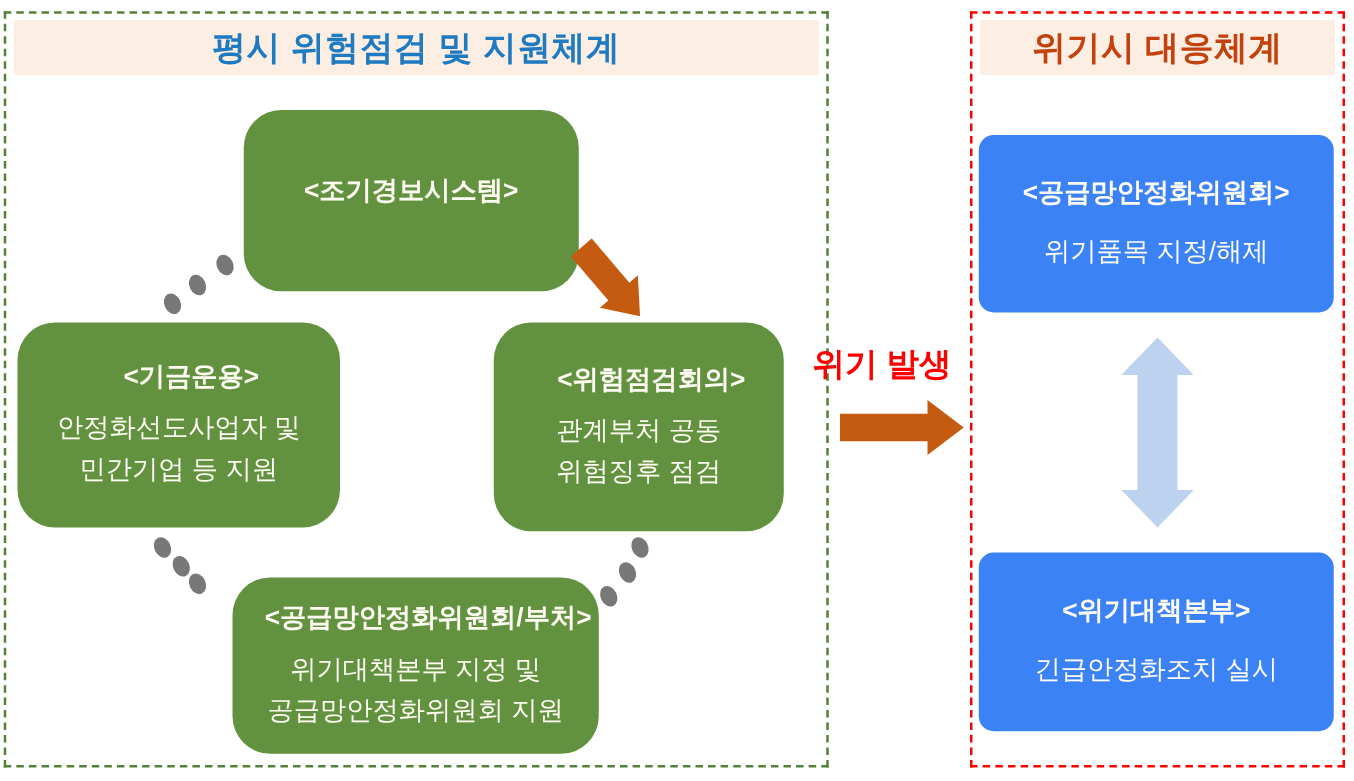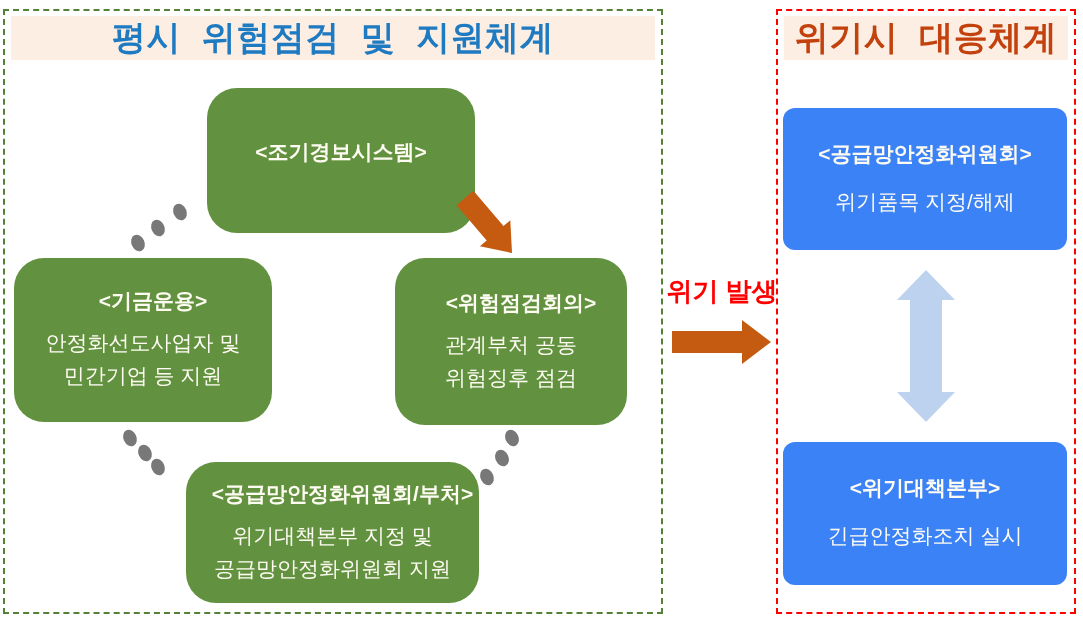--- a/index.html
+++ b/index.html
@@ -15,21 +15,21 @@
   
   .panel { position: absolute; box-sizing: border-box; }
   .panel-left  { left: 3px;   top: 9px; width: 660px; height: 605px; border: 2px dashed #538135; }
   .panel-right { left: 776px; top: 9px; width: 300px; height: 605px; border: 2px dashed #fe0000; }
 
   .band {
     position: absolute; left: 6px; right: 6px; top: 5px; height: 44px;
     background: #fceee3;
     display: flex; align-items: center; justify-content: center;
   }
-  .panel-title { font-size: 34px; font-weight: bold; letter-spacing: 0.5px; white-space: nowrap; font-family: Liberation Mono, monospace; }
+  .panel-title { font-size: 27px; font-weight: bold; letter-spacing: 0.5px; white-space: nowrap; }
   .title-blue { color: #1e7ac1; }
   .title-red  { color: #c2410c; }
 
   
   .gbox {
     position: absolute;
     background: #62923f;
     border-radius: 30px;
     color: #fdfbf2;
     display: flex; flex-direction: column;
@@ -44,30 +44,29 @@
     color: #fdfbf2;
     display: flex; flex-direction: column;
     align-items: center; justify-content: center;
     text-align: center;
   }
   .box-heading { font-weight: bold; font-size: 21px; white-space: nowrap; }
   .box-body    { font-size: 21px; line-height: 1.55; white-space: nowrap; }
   .gap-lg .box-heading { margin-bottom: 18px; }
   .gap-md .box-heading { margin-bottom: 12px; margin-left: 20px; }
 
-  .box-early      { left: 195px; top: 88px;  width: 268px; height: 145px; margin-left: 12px; }
+  .box-early      { left: 195px; top: 88px;  width: 268px; height: 145px; }
   .box-fund       { left: 14px;  top: 258px; width: 258px; height: 164px; }
   .box-meeting    { left: 395px; top: 258px; width: 232px; height: 167px; }
   .box-comm-min   { left: 186px; top: 462px; width: 293px; height: 141px; }
   .box-navy-comm  { left: 783px; top: 108px; width: 284px; height: 142px; }
   .box-navy-hq    { left: 783px; top: 442px; width: 284px; height: 143px; }
 
   .crisis-label {
     position: absolute; left: 650px; top: 274px; width: 144px;
-    text-align: center;
     color: #fe0000; font-weight: bold; font-size: 26px;
     white-space: nowrap;
   }
 
   .overlay {
     position: absolute; left: 0; top: 0;
     width: 1083px; height: 625px;
     pointer-events: none;
   }
 </style>

